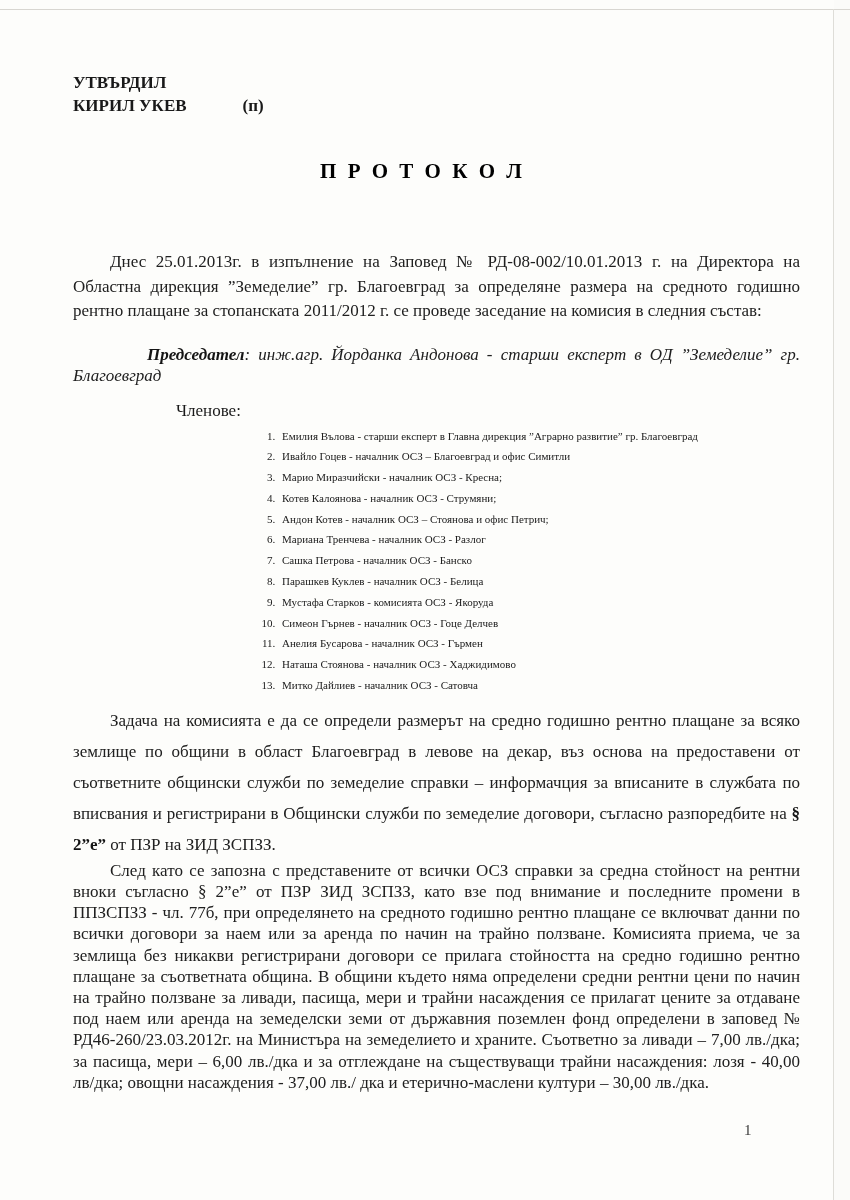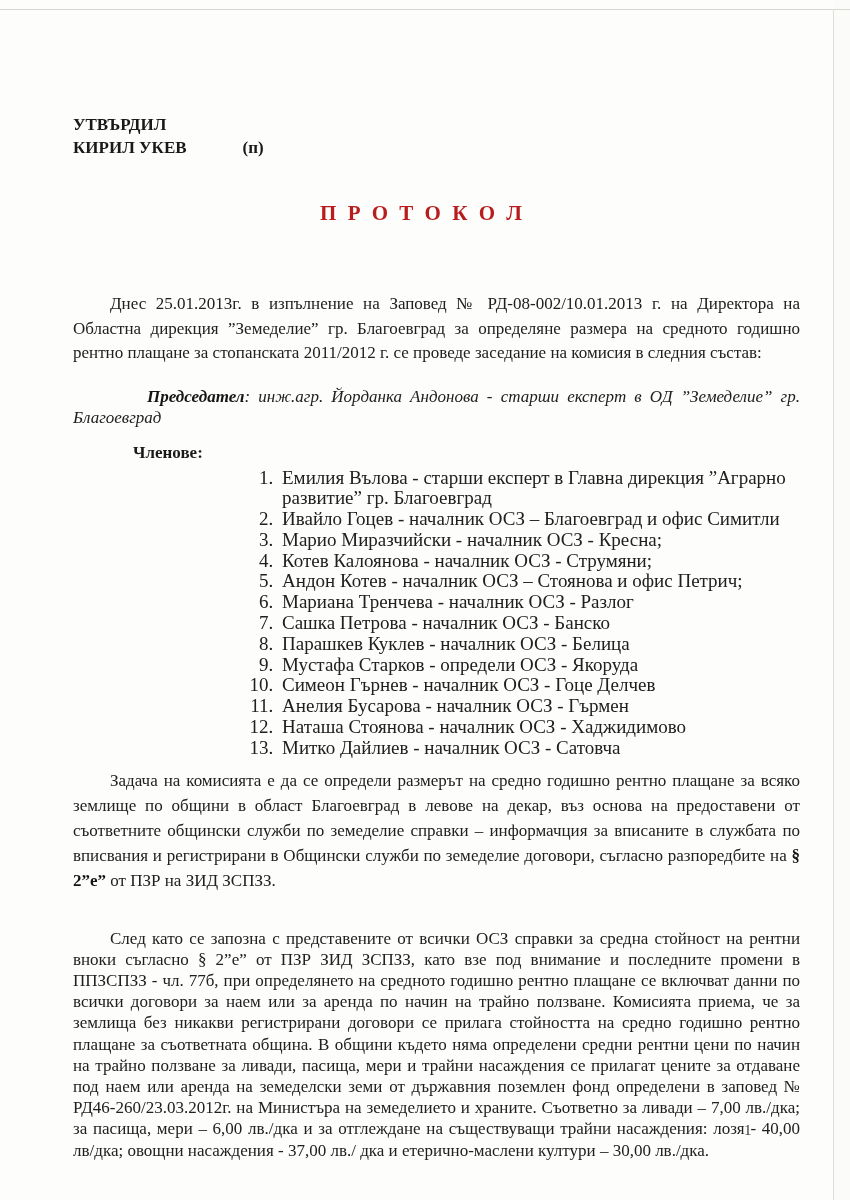--- a/index.html
+++ b/index.html
@@ -35,21 +35,21 @@
     background: #fbfbf9;
   }
   .page {
     position: relative;
     padding: 0 50px 0 73px;
     box-sizing: border-box;
     width: 850px;
   }
   
   .approval {
-    padding-top: 114px;
+    padding-top: 72px;
     font-weight: bold;
     font-size: 17px;
     line-height: 22.5px;
     color: #191919;
   }
   .approval .sign-mark {
     margin-left: 56px;
   }
   .approver-title {
     font-weight: bold;
@@ -58,21 +58,21 @@
     line-height: 23px;
     color: #191919;
   }
   
   .doc-title {
     margin-top: 42px;
     text-align: center;
     font-weight: bold;
     font-size: 21px;
     letter-spacing: 3px;
-    color: #b91c1c;
+    color: #000000;
     transform: translateX(-14px);
   }
   
   .para {
     margin: 0;
     font-size: 17px;
     line-height: 24.5px;
     text-align: justify;
     color: #202020;
   }
@@ -81,45 +81,44 @@
     text-indent: 37px;
   }
   .chairman {
     margin-top: 20px;
     text-indent: 74px;
     line-height: 21.5px;
     font-style: italic;
   }
   .members-label {
     margin-top: 13px;
-    margin-left: 60px;
-    font-weight: bold;
+    margin-left: 103px;
+    font-weight: normal;
     font-size: 17px;
     line-height: 21px;
     color: #1a1a1a;
   }
   ol.members {
     margin: 5px 0 0 0;
     padding-left: 205px;
-    font-size: 19px;
+    font-size: 11px;
     line-height: 20.8px;
     color: #202020;
   }
   ol.members li {
     padding-left: 4px;
   }
   .task {
     margin-top: 9px;
     text-indent: 37px;
-    line-height: 25px;
+    line-height: 31px;
   }
   .decision {
     text-indent: 37px;
     line-height: 21.2px;
-    margin-top: 35px;
   }
   .bold-ref {
     font-weight: bold;
     color: #141414;
   }
   .page-number {
     position: absolute;
     top: 1122px;
     left: 744px;
     font-size: 15px;
@@ -152,21 +151,21 @@
 
   <ol class="members">
     <li>Емилия Вълова - старши експерт в Главна дирекция ”Аграрно развитие” гр. Благоевград</li>
     <li>Ивайло Гоцев - началник ОСЗ – Благоевград и офис Симитли</li>
     <li>Марио Миразчийски - началник ОСЗ - Кресна;</li>
     <li>Котев Калоянова - началник ОСЗ - Струмяни;</li>
     <li>Андон Котев  - началник ОСЗ – Стоянова и офис Петрич;</li>
     <li>Мариана Тренчева  - началник ОСЗ - Разлог</li>
     <li>Сашка Петрова - началник ОСЗ - Банско</li>
     <li>Парашкев Куклев  - началник  ОСЗ - Белица</li>
-    <li>Мустафа Старков - определи ОСЗ - Якоруда</li>
+    <li>Мустафа Старков - комисията ОСЗ - Якоруда</li>
     <li>Симеон Гърнев - началник ОСЗ - Гоце Делчев</li>
     <li>Анелия Бусарова - началник ОСЗ - Гърмен</li>
     <li>Наташа Стоянова - началник ОСЗ - Хаджидимово</li>
     <li>Митко Дайлиев - началник ОСЗ - Сатовча</li>
   </ol>
 
   <p class="para task"><span>Задача на комисията е да се определи размерът на средно годишно рентно плащане за всяко землище по общини в област Благоевград в левове на декар, въз основа на предоставени от съответните общински служби по земеделие справки – информачция за вписаните в службата по вписвания и регистрирани в Общински служби по земеделие договори, съгласно разпоредбите на </span><span class="bold-ref">§ 2”е”</span><span> от ПЗР на ЗИД ЗСПЗЗ.</span></p>
 
   <p class="para decision">След като се запозна с представените от всички ОСЗ справки за средна стойност на рентни вноки съгласно § 2”е” от ПЗР ЗИД ЗСПЗЗ, като взе под внимание и последните промени в ППЗСПЗЗ - чл. 77б, при определянето на средното годишно рентно плащане се включват данни по всички договори за наем или за аренда по начин на трайно ползване. Комисията приема, че за землища без никакви регистрирани договори  се прилага стойността на средно годишно рентно плащане за съответната община. В общини където няма определени средни рентни цени  по начин на трайно ползване за ливади, пасища, мери и трайни насаждения се прилагат цените за отдаване под наем или аренда на земеделски земи от държавния поземлен фонд определени в заповед № РД46-260/23.03.2012г. на Министъра на земеделието и храните. Съответно за ливади – 7,00 лв./дка; за пасища, мери – 6,00 лв./дка и за отглеждане на съществуващи трайни насаждения: лозя - 40,00 лв/дка; овощни насаждения - 37,00 лв./ дка и етерично-маслени култури – 30,00 лв./дка.</p>
 

